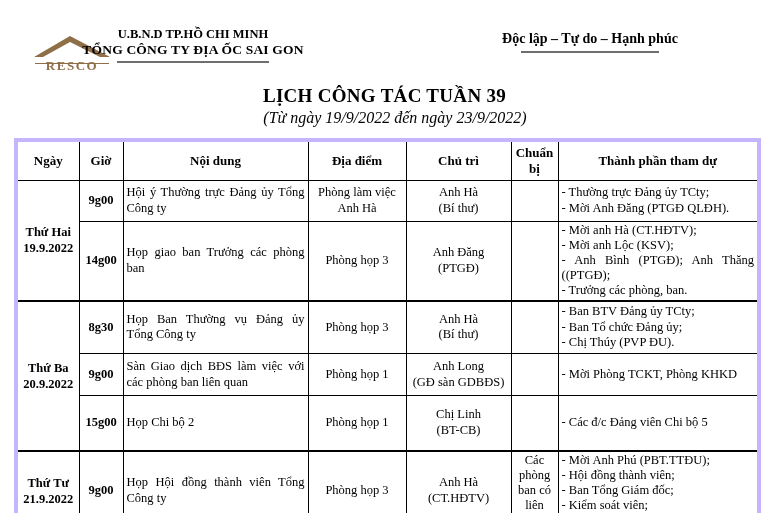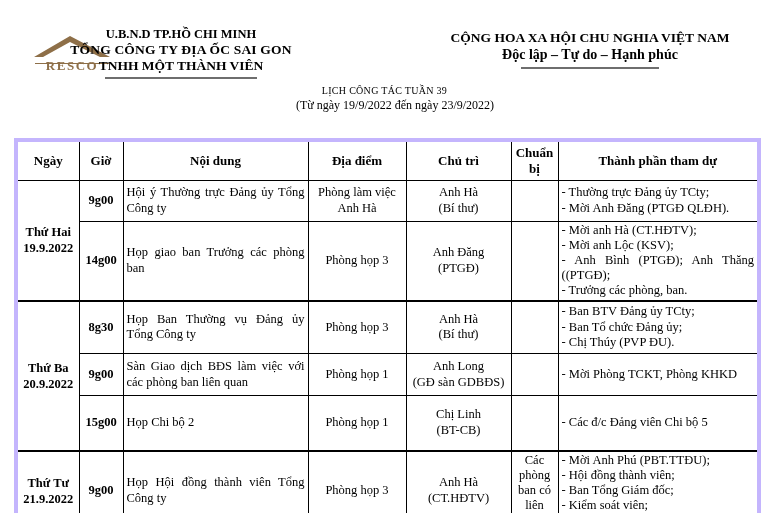--- a/index.html
+++ b/index.html
@@ -2,35 +2,35 @@
 <html><head>
 <meta charset="utf-8">
 <style>
   html,body{margin:0;padding:0;}
   body{
     width:769px;height:513px;position:relative;overflow:hidden;
     background:#ffffff;color:#000;
     font-family:"Liberation Serif", serif;
   }
   
-  .org-left{position:absolute;left:28px;top:27px;width:306px;text-align:center;font-weight:bold;}
+  .org-left{position:absolute;left:40px;top:27px;width:306px;text-align:center;font-weight:bold;}
   .org-left .l1{font-size:12.5px;line-height:15px;}
   .org-left .l2{font-size:13.5px;line-height:16px;letter-spacing:.2px;}
   .org-left .l3{font-size:13.5px;line-height:16px;}
   .rule{height:2px;background:#6e6e6e;margin:3px auto 0 auto;}
   .rule.left-rule{width:152px;}
   .rule.right-rule{width:138px;}
   .org-right{position:absolute;left:428px;top:30px;width:324px;text-align:center;font-weight:bold;}
   .org-right .r1{font-size:13.5px;line-height:16px;}
   .org-right .r2{font-size:14px;line-height:18px;}
   .logo{position:absolute;left:33px;top:33px;width:78px;height:44px;}
   
   .title-wrap{position:absolute;left:0;top:85px;width:100%;text-align:center;}
-  .doc-title{font-size:10px;font-weight:normal;letter-spacing:.3px;}
-  .doc-subtitle{font-size:12px;margin-top:2px;margin-left:21px;}
+  .doc-title{font-size:19px;font-weight:bold;letter-spacing:.3px;}
+  .doc-subtitle{font-size:16px;font-style:italic;margin-top:2px;margin-left:21px;}
   
   table.sched{
     position:absolute;left:14px;top:138px;
     border-collapse:collapse;table-layout:fixed;width:743px;
     border:4px solid #c4b5fd;
     font-size:12.5px;
   }
   table.sched td{border:1px solid #000;vertical-align:middle;padding:1px 3px;}
   tr.grp td{border-top:2px solid #000;}
   tr.hdr td{font-weight:bold;text-align:center;font-size:13px;border-bottom:1.5px solid #000;}
@@ -48,26 +48,24 @@
 
 <svg class="logo" viewBox="0 0 78 44">
   <polygon points="1,24 37,3 77,24 67,24 37,9 10,24" fill="#8e6f48"></polygon>
   <line x1="2" y1="30.5" x2="76" y2="30.5" stroke="#8e6f48" stroke-width="1"></line>
   <text x="39" y="37" text-anchor="middle" font-size="13" font-weight="bold" letter-spacing="1.5" fill="#8e6f48" font-family="Liberation Serif, serif">RESCO</text>
 </svg>
 
 <div class="org-left">
   <div class="l1">U.B.N.D TP.HỒ CHI MINH</div>
   <div class="l2">TỔNG CÔNG TY ĐỊA ỐC SAI GON</div>
-  <div class="l3">TNHH MỘT THÀNH VIÊN</div>
   <div class="rule left-rule"></div>
 </div>
 
 <div class="org-right">
-  <div class="r1">CỘNG HOA XA HỘI CHU NGHIA VIỆT NAM</div>
   <div class="r2">Độc lập – Tự do – Hạnh phúc</div>
   <div class="rule right-rule"></div>
 </div>
 
 <div class="title-wrap">
   <div class="doc-title">LỊCH CÔNG TÁC TUẦN 39</div>
   <div class="doc-subtitle">(Từ ngày 19/9/2022 đến ngày 23/9/2022)</div>
 </div>
 
 <table class="sched">

